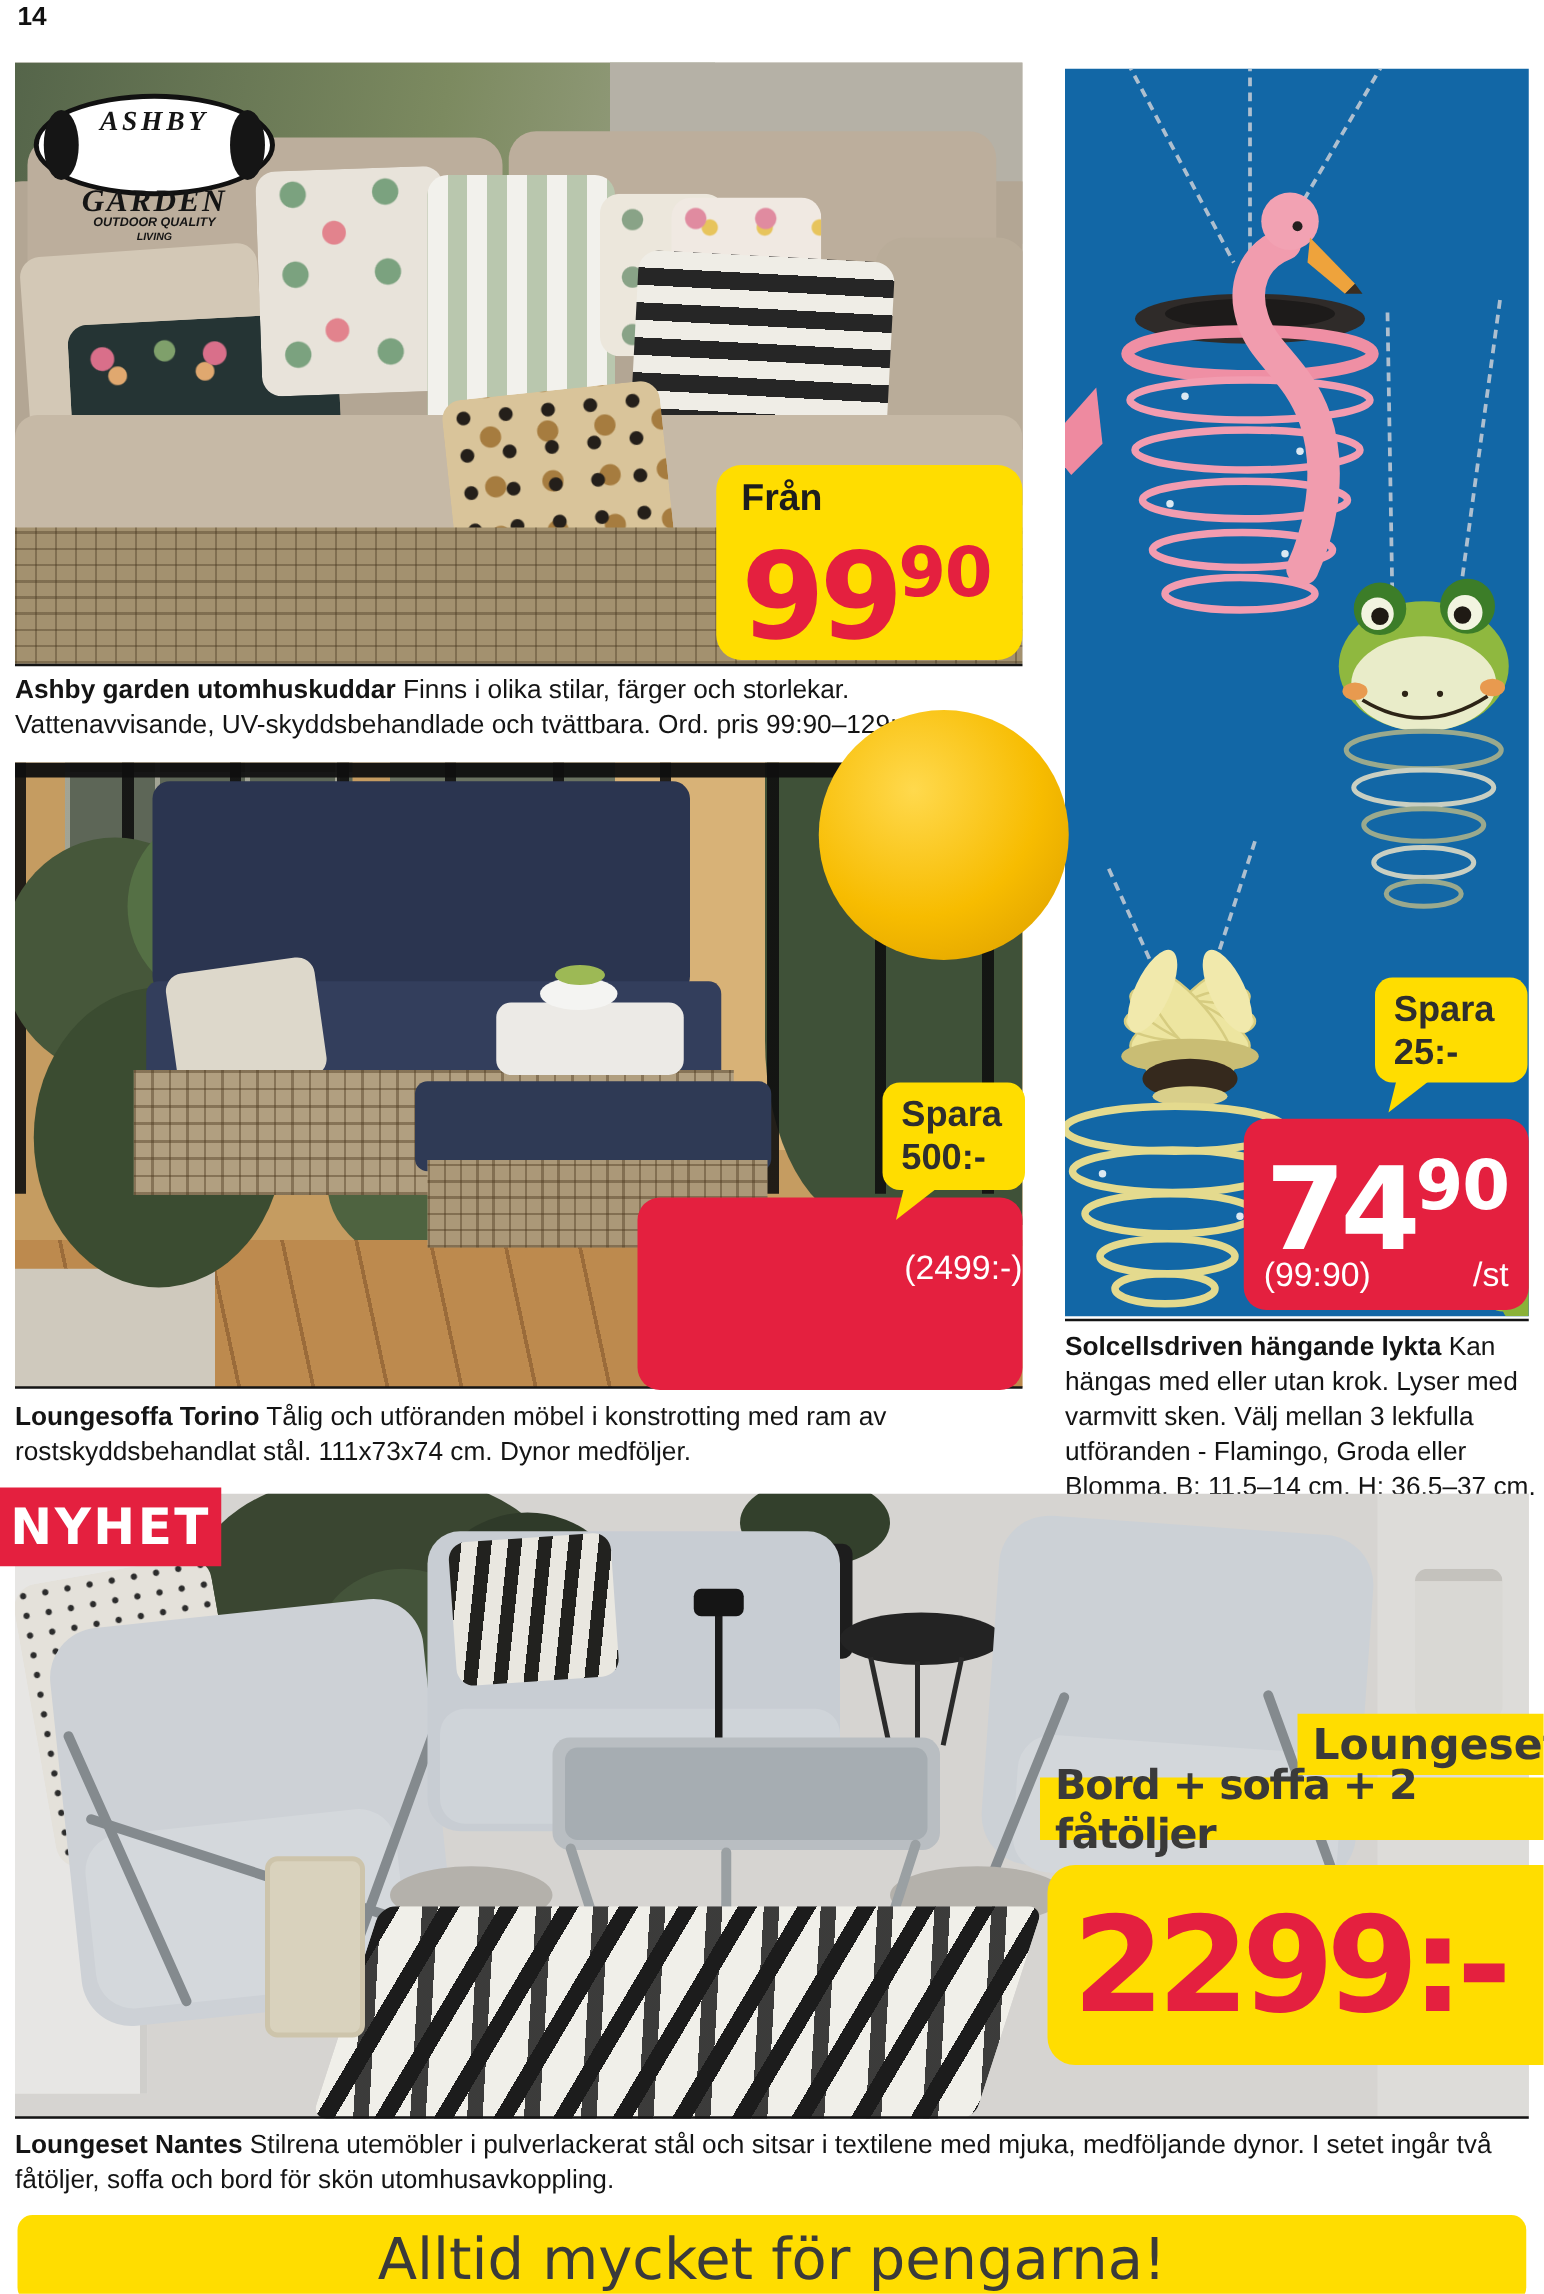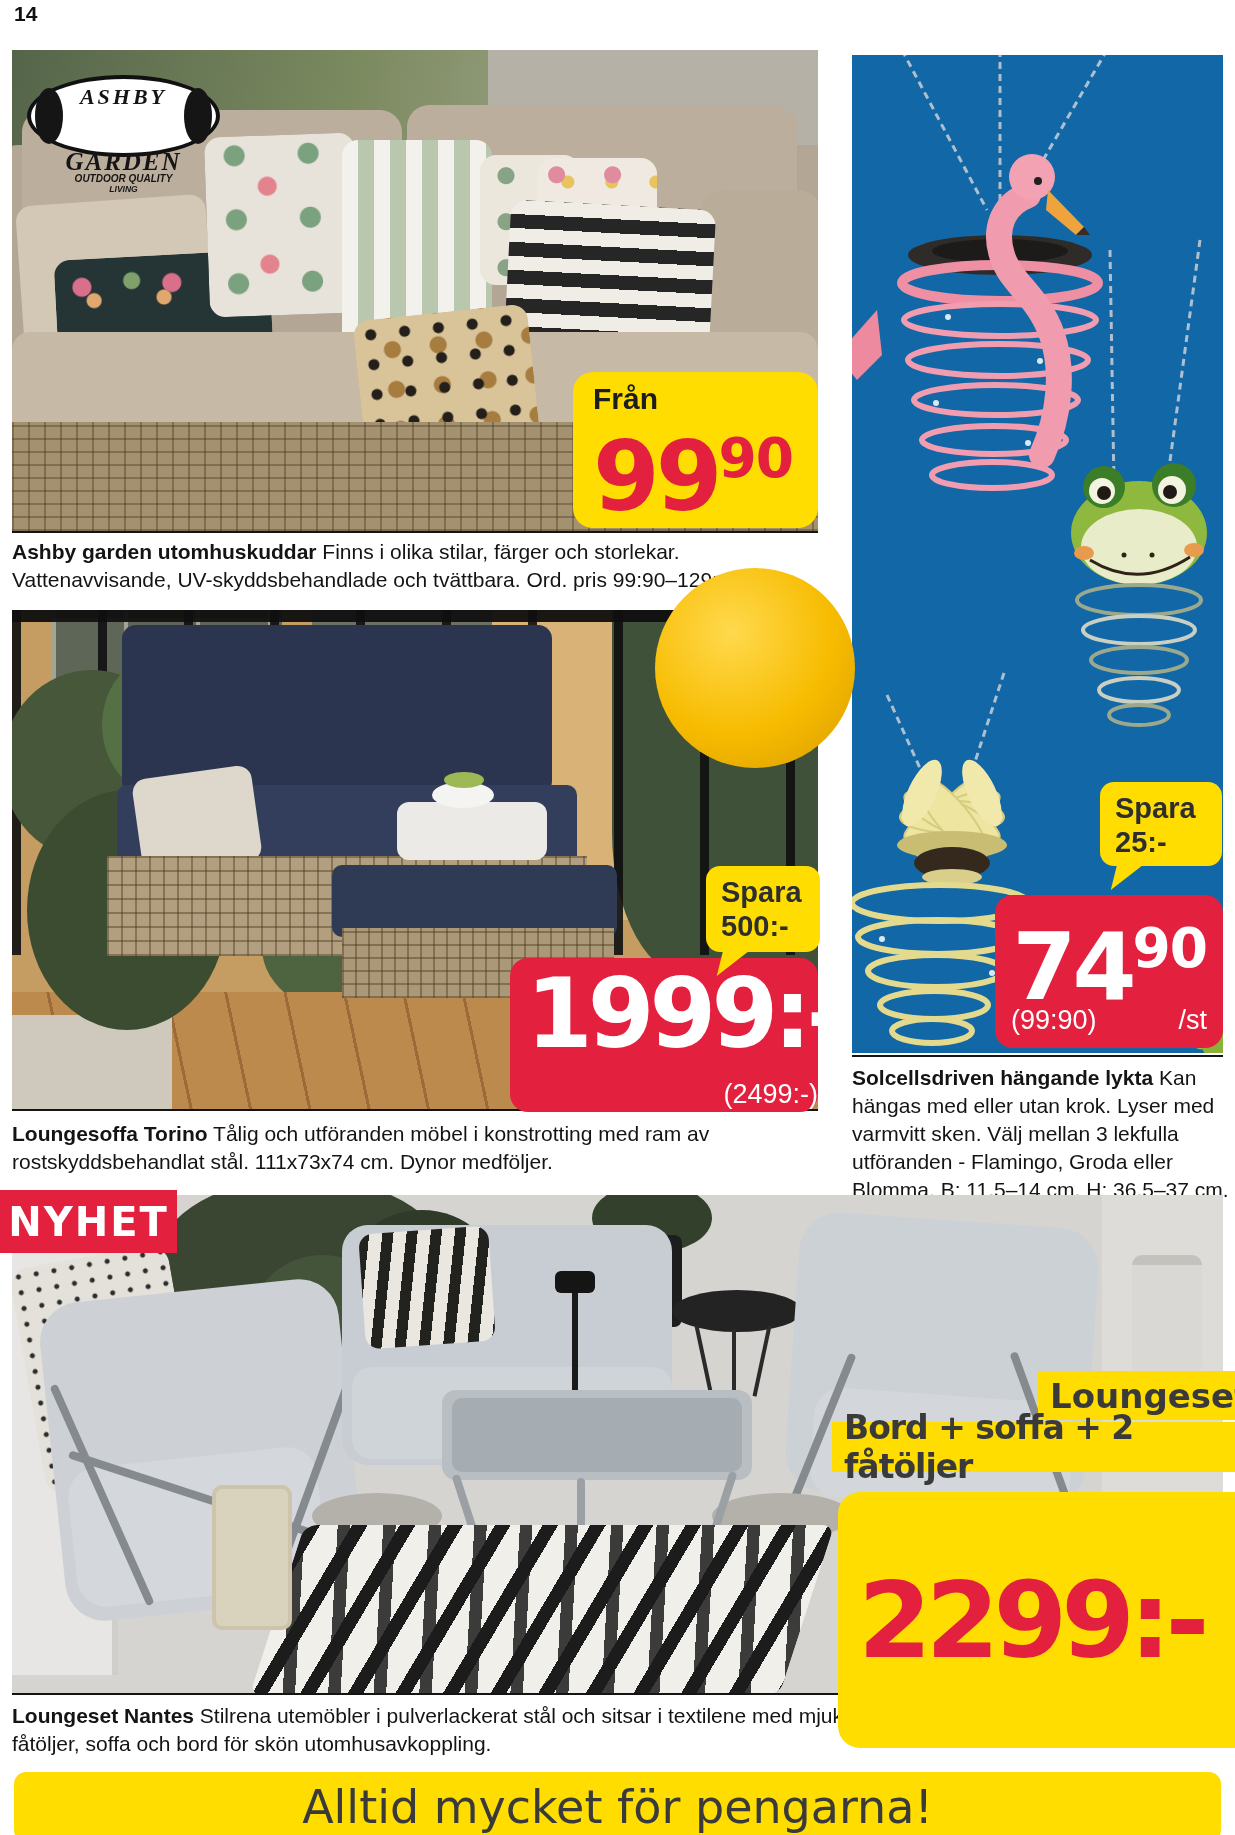--- a/index.html
+++ b/index.html
@@ -51,21 +51,21 @@
     font-family:"DejaVu Sans",sans-serif;
   }
   .label-strip{
     position:absolute;background:var(--yellow);color:var(--dark);
     font-weight:bold;display:flex;align-items:center;z-index:6;box-sizing:border-box;
     font-family:"DejaVu Sans",sans-serif;
   }
   .strip-1{left:1038px;top:1371px;width:197px;height:49px;font-size:34px;padding-left:12px;}
   .strip-2{left:832px;top:1422px;width:403px;height:50px;font-size:33px;padding-left:12px;letter-spacing:-1px;}
   .pb-nantes{
-    position:absolute;left:838px;top:1492px;width:397px;height:256px;background:var(--yellow);
+    position:absolute;left:838px;top:1492px;width:397px;height:160px;background:var(--yellow);
     border-radius:22px 0 0 22px;display:flex;align-items:center;z-index:6;
     padding-left:20px;box-sizing:border-box;
   }
   .pb-nantes .num{font-size:106px;letter-spacing:-6px;color:var(--red);}
   .footer-bar{
     position:absolute;left:14px;top:1772px;width:1207px;height:70px;background:var(--yellow);
     border-radius:12px;display:flex;align-items:flex-start;justify-content:center;z-index:8;
   }
   .footer-bar span{font-weight:normal;font-size:46px;color:var(--dark);margin-top:8px;font-family:"DejaVu Sans",sans-serif;}
   .page-num{position:absolute;left:14px;top:2px;font-size:21px;font-weight:bold;color:#111;}
@@ -256,21 +256,20 @@
   <div class="p2-grapes"></div>
 </div>
 <div class="sep" style="left:12px;top:1109px;width:806px;"></div>
 
 <div class="ball"></div>
 
 <div class="bubble bubble-500">
   <span>Spara</span><br><span>500:-</span>
 </div>
 <div class="price-block pb-torino">
-  <span class="pricefont num">1999:-</span>
   <span class="old">(2499:-)</span>
 </div>
 
 <p class="desc" style="left:12px;top:1120px;width:812px;margin:0;">
   <b>Loungesoffa Torino</b><span> Tålig och utföranden möbel i konstrotting med ram av rostskyddsbehandlat stål. 111x73x74 cm. Dynor medföljer.</span>
 </p>
 
 <div class="photo photo3">
   <svg width="371" height="998" viewBox="0 0 371 998">
 

